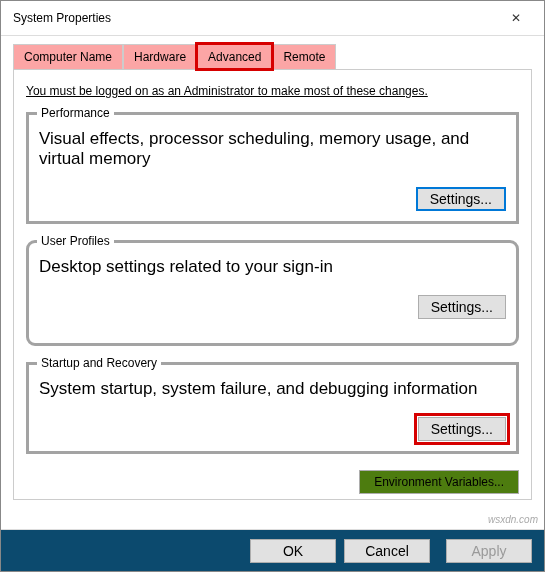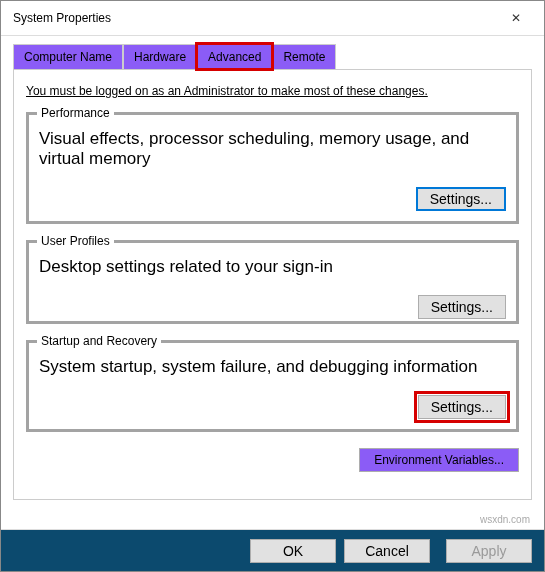--- a/index.html
+++ b/index.html
@@ -3,39 +3,39 @@
   <meta charset="utf-8">
   <style>
     * { box-sizing: border-box; margin: 0; padding: 0; font-family: "Segoe UI", Tahoma, sans-serif; font-size: 12px; }
     body { background: #fff; width: 545px; height: 572px; overflow: hidden; }
     .window { width: 545px; height: 572px; border: 1px solid #888; background: #fff; position: relative; }
     .titlebar { height: 35px; display: flex; align-items: center; padding: 8px 8px; border-bottom: 1px solid #ddd; }
     .title { flex: 1; font-size: 12px; color: #000; padding-left: 4px; }
     .close { width: 40px; height: 28px; display: flex; align-items: center; justify-content: center; font-size: 16px; color: #333; cursor: default; }
     .content { padding: 8px 12px 0 12px; }
     .tabs { display: flex; border-bottom: 1px solid #ccc; margin-bottom: 0; position: relative; }
-    .tab { padding: 5px 10px; border: 1px solid #ccc; border-bottom: none; background: #8b5cf6; position: relative; margin-right: 0; cursor: default; font-size: 12px; }
+    .tab { padding: 5px 10px; border: 1px solid #ccc; border-bottom: none; background: #fca5a5; position: relative; margin-right: 0; cursor: default; font-size: 12px; }
     .tab.selected { z-index: 2; }
     .tab.hl-red { outline: 3px solid #d60000; outline-offset: -1px; z-index: 5; }
     .tabpanel { border: 1px solid #ccc; border-top: none; padding: 14px 12px 12px 12px; height: 430px; position: relative; }
     .intro { margin-bottom: 14px; font-size: 12px; text-decoration: underline; }
     .group { border: 3px solid #a3a3a3; margin-bottom: 16px; padding: 10px 10px 10px 10px; position: relative; }
-    .group.sm { padding-bottom: 2px; }
+    .group.sm { padding-bottom: 24px; border-radius: 9px; }
     .legend { position: absolute; top: -9px; left: 8px; background: #fff; padding: 0 4px; font-size: 12px; }
     .desc { margin-bottom: 18px; font-size: 17px; padding-top: 4px; }
     .btn-row { display: flex; justify-content: flex-end; }
     .btn { min-width: 86px; height: 24px; border: 1px solid #adadad; background: #e1e1e1; font-size: 14px; cursor: default; display: inline-flex; align-items: center; justify-content: center; padding: 0 12px; }
     .btn.focus { border: 2px solid #0078d7; }
     .btn.hl-red { outline: 3px solid #d60000; outline-offset: 1px; }
     .env-row { display: flex; justify-content: flex-end; margin-top: 6px; }
-    .env-btn { min-width: 150px; height: 24px; border: 1px solid #adadad; background: #8b5cf6; font-size: 12px; padding: 0 14px; }
+    .env-btn { min-width: 150px; height: 24px; border: 1px solid #adadad; background: #4d7c0f; font-size: 12px; padding: 0 14px; }
     .footer { position: absolute; bottom: 0; left: 0; right: 0; height: 42px; border-top: 1px solid #ddd; background: #0c4a6e; display: flex; justify-content: flex-end; align-items: center; padding: 0 12px; gap: 8px; }
     .footer .btn { min-width: 86px; }
     .btn.disabled { color: #9a9a9a; margin-left: 8px; }
-    .watermark { position: absolute; right: 14px; bottom: 46px; font-size: 10px; color: #aaa; }
+    .watermark { position: absolute; right: 6px; bottom: 46px; font-size: 10px; color: #aaa; font-style: italic; }
   </style>
 </head>
 <body>
 
 <div class="window">
   <div class="titlebar">
     <div class="title">System Properties</div>
     <div class="close">
         <span>✕</span>
       </div>

